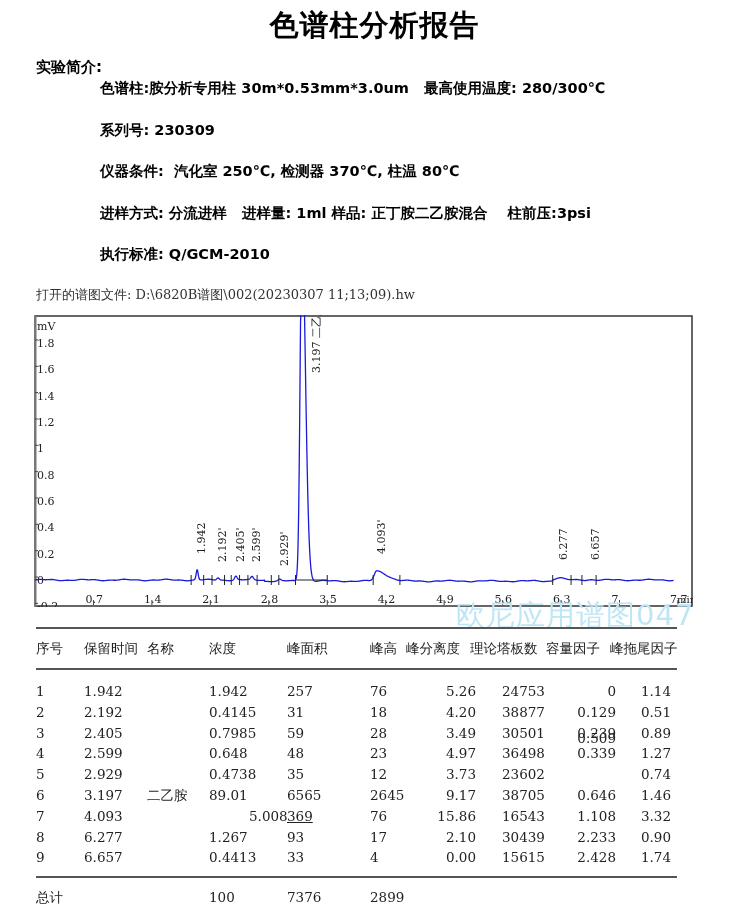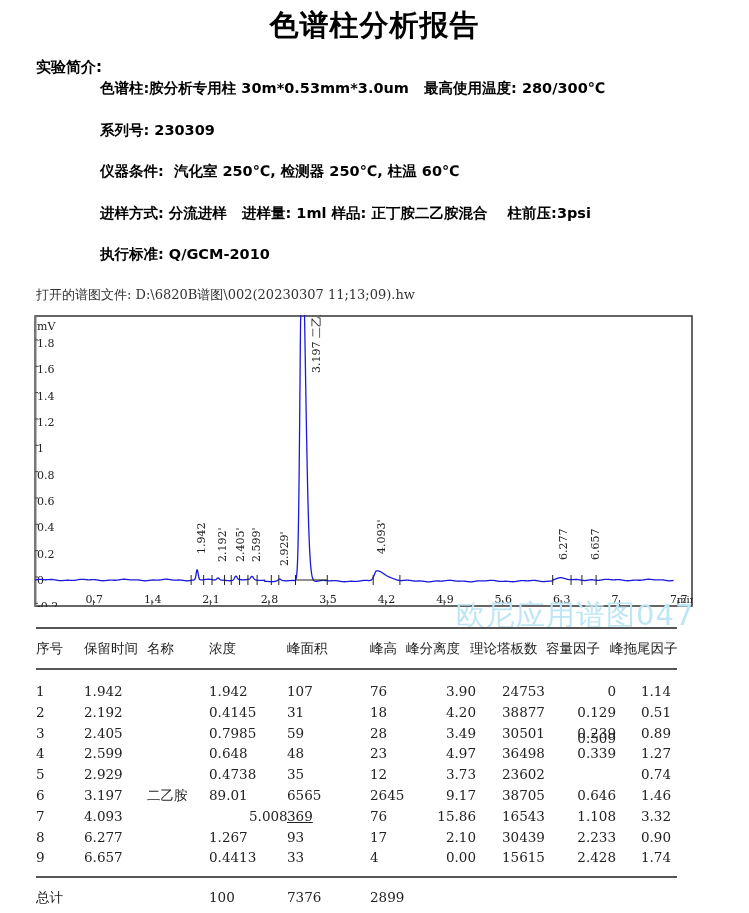--- a/index.html
+++ b/index.html
@@ -17,21 +17,21 @@
   .td { color:#222; }
 </style>
 </head>
 <body>
 
 <div class="abs title">色谱柱分析报告</div>
 
 <div class="abs intro-label">实验简介:</div>
 <div class="abs info-line" style="top:79px">色谱柱:胺分析专用柱 30m*0.53mm*3.0um   最高使用温度: 280/300℃</div>
 <div class="abs info-line" style="top:121px">系列号: 230309</div>
-<div class="abs info-line" style="top:162px">仪器条件:  汽化室 250℃, 检测器 250℃, 柱温 60℃</div>
+<div class="abs info-line" style="top:162px">仪器条件:  汽化室 250℃, 检测器 370℃, 柱温 80℃</div>
 <div class="abs info-line" style="top:204px">进样方式: 分流进样   进样量: 1ml 样品: 正丁胺二乙胺混合    柱前压:3psi</div>
 <div class="abs info-line" style="top:245px">执行标准: Q/GCM-2010</div>
 
 <div class="abs file-line">打开的谱图文件: D:\6820B谱图\002(20230307 11;13;09).hw</div>
 
 <svg class="abs chart" viewBox="0 0 659 292" width="659" height="292" xmlns="http://www.w3.org/2000/svg">
   <g id="chart-root">
       <rect x="1" y="1" width="657" height="290" fill="#fff" stroke="#333" stroke-width="1.5"></rect>
       <line x1="1" y1="1" x2="1" y2="291" stroke="#777" stroke-width="3"></line>
       <text x="3" y="15" font-size="11" font-family="&quot;DejaVu Serif&quot;, serif" fill="#222">mV</text>
@@ -127,23 +127,23 @@
     <div class="abs th" style="left: 546px;">容量因子</div>
     <div class="abs th" style="left: 610px;">峰拖尾因子</div>
   </div>
 <div class="abs rule" style="top:668px"></div>
 <div id="table-body">
     <div>
       <div class="abs td" style="top: 683px; left: 36px;">1</div>
       <div class="abs td" style="top: 683px; left: 84px;">1.942</div>
       <div class="abs td" style="top: 683px; left: 147px; font-family: &quot;DejaVu Sans&quot;, sans-serif;"></div>
       <div class="abs td" style="top: 683px; left: 209px;">1.942</div>
-      <div class="abs td" style="top: 683px; left: 287px;">107</div>
+      <div class="abs td" style="top: 683px; left: 287px;">257</div>
       <div class="abs td" style="top: 683px; left: 370px;">76</div>
-      <div class="abs td" style="top: 683px; right: 273px;">3.90</div>
+      <div class="abs td" style="top: 683px; right: 273px;">5.26</div>
       <div class="abs td" style="top: 683px; left: 502px;">24753</div>
       <div class="abs td" style="top: 683px; right: 133px;">0</div>
       <div class="abs td" style="top: 683px; right: 78px;">1.14</div>
     </div>
     <div>
       <div class="abs td" style="top: 703.8px; left: 36px;">2</div>
       <div class="abs td" style="top: 703.8px; left: 84px;">2.192</div>
       <div class="abs td" style="top: 703.8px; left: 147px; font-family: &quot;DejaVu Sans&quot;, sans-serif;"></div>
       <div class="abs td" style="top: 703.8px; left: 209px;">0.4145</div>
       <div class="abs td" style="top: 703.8px; left: 287px;">31</div>

